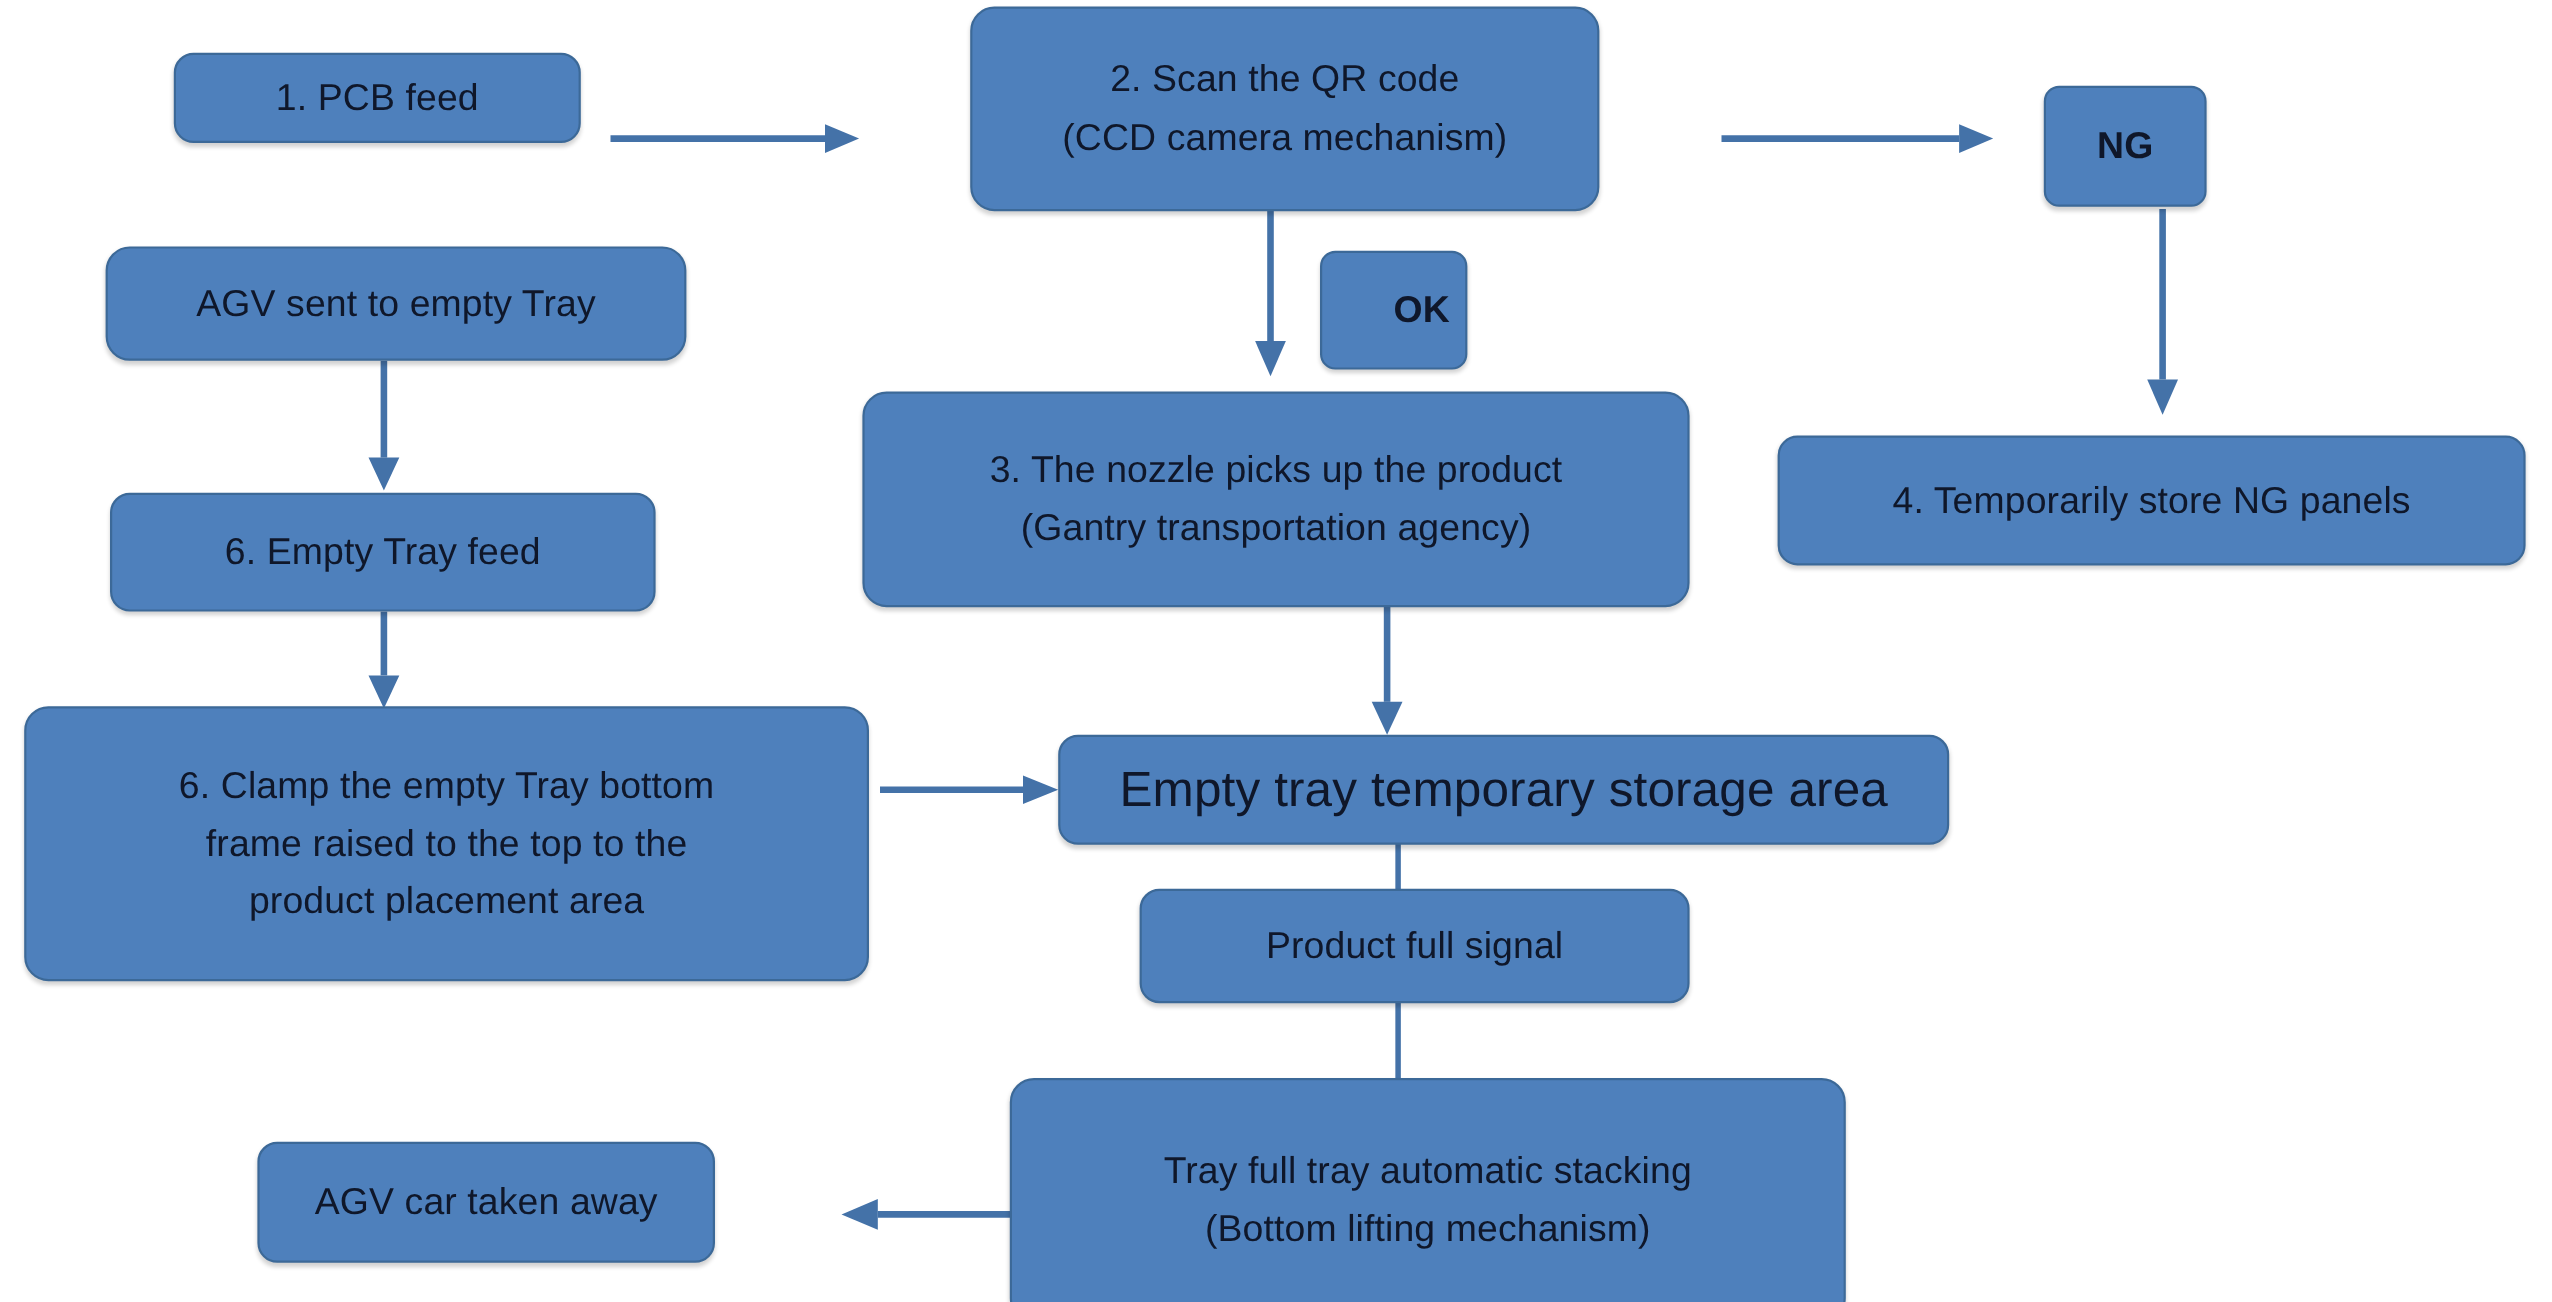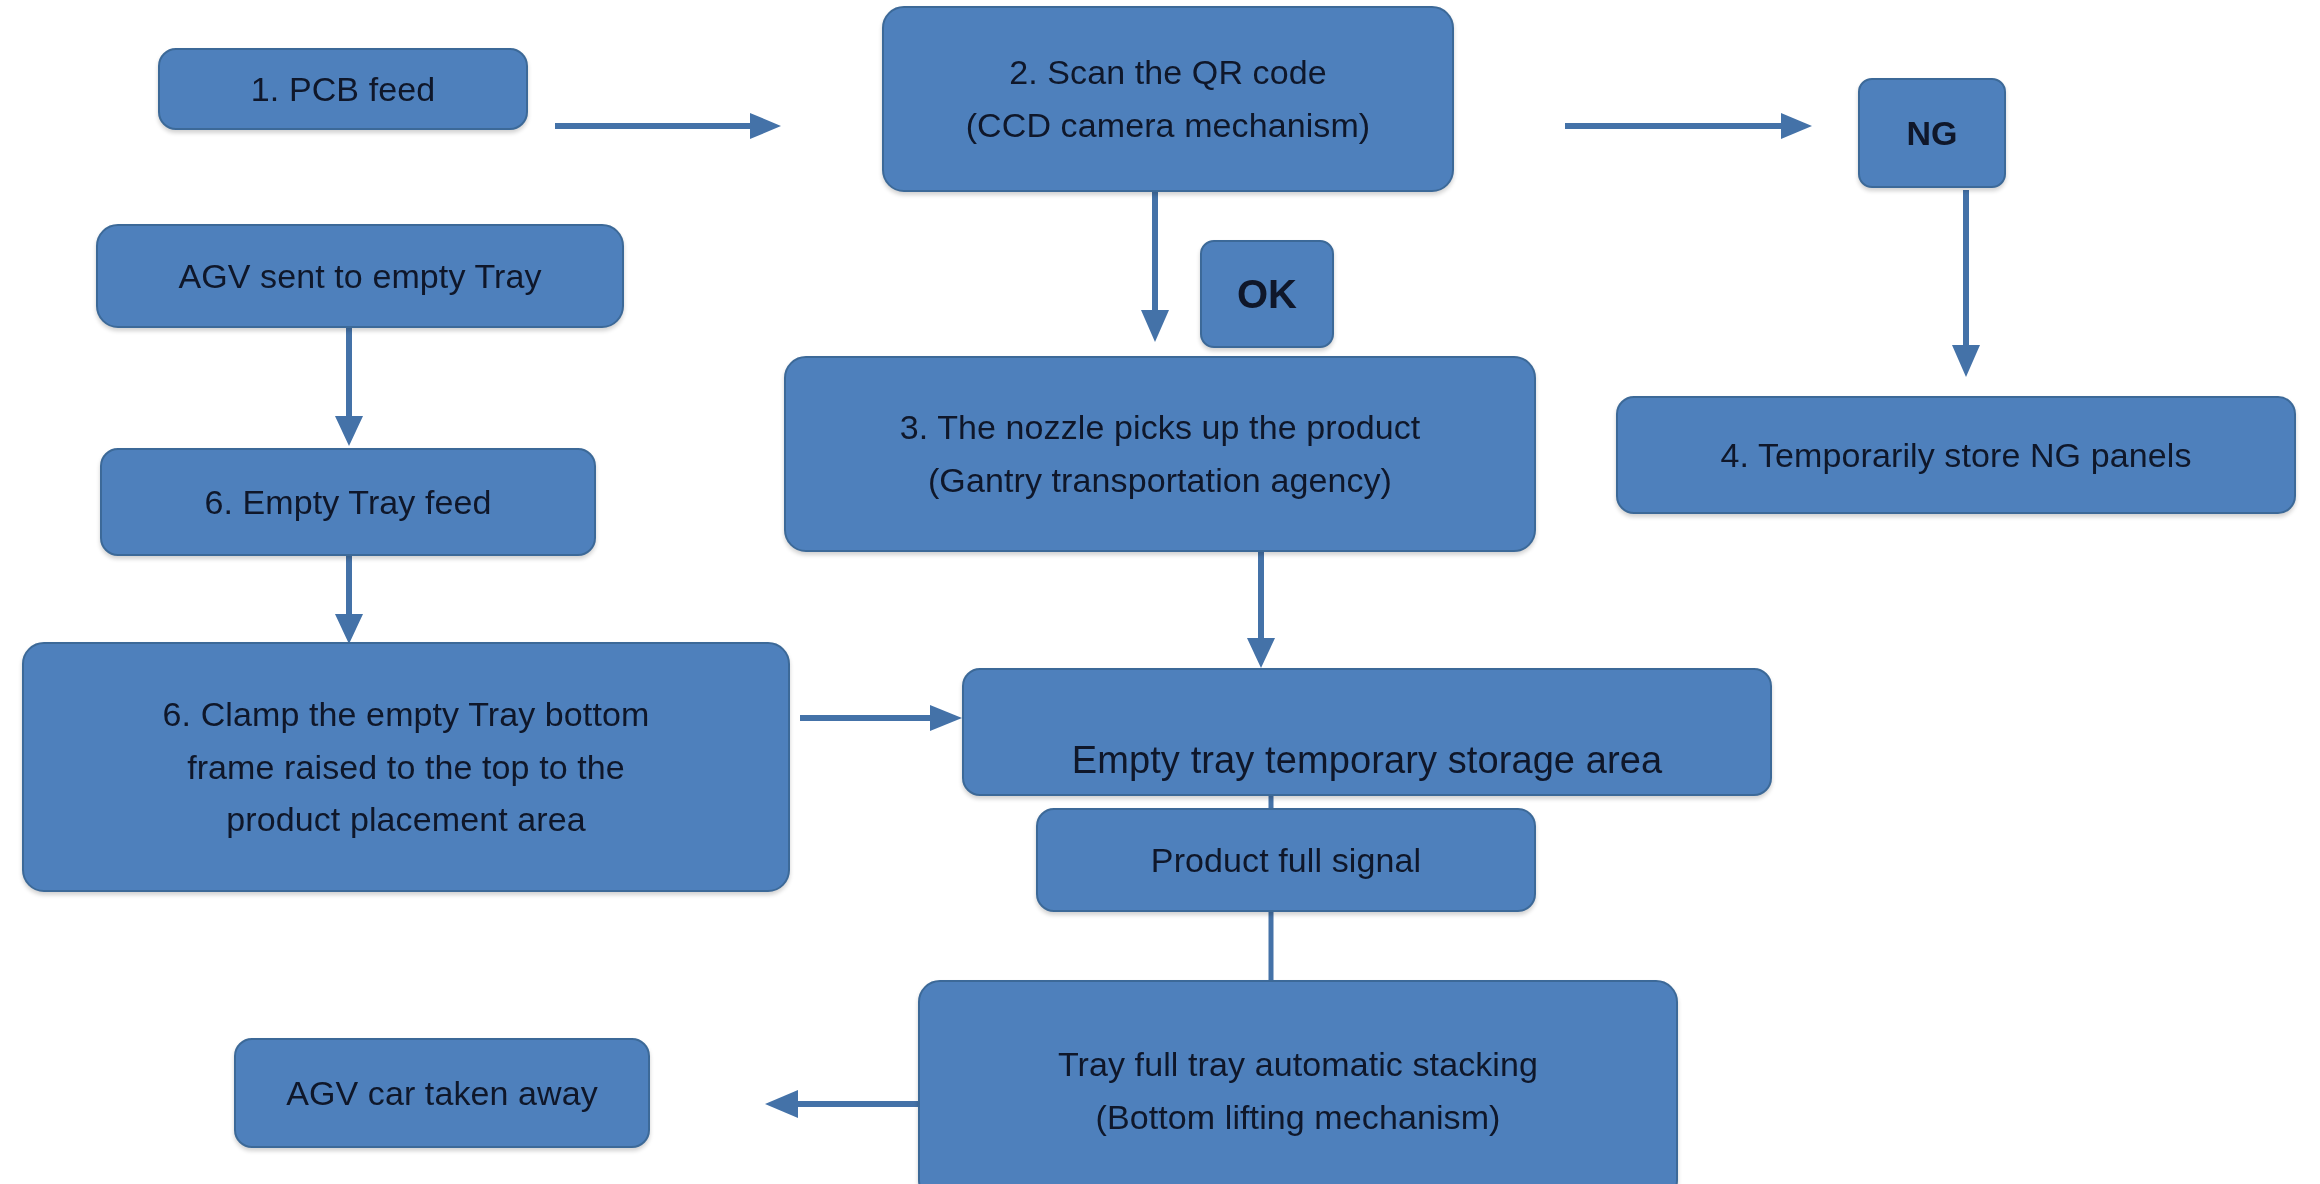--- a/index.html
+++ b/index.html
@@ -123,21 +123,21 @@
 
   <div class="node big" style="left:882px; top:6px; width:572px; height:186px; font-size:34px;">
     <span class="lbl">2. Scan the QR code
 (CCD camera mechanism)</span>
   </div>
 
   <div class="node sm" style="left:1858px; top:78px; width:148px; height:110px; font-size:34px;">
     <span class="lbl">NG</span>
   </div>
 
-  <div class="node sm" style="left:1200px; top:240px; width:134px; height:108px; font-size:40px;">
+  <div class="node sm" style="left:1200px; top:228px; width:134px; height:108px; font-size:34px;justify-content:flex-end;">
     <span class="lbl">OK</span>
   </div>
 
   <div class="node" style="left:96px; top:224px; width:528px; height:104px; font-size:34px;border-radius:22px;">
     <span class="lbl">AGV sent to empty Tray</span>
   </div>
 
   <div class="node big" style="left:784px; top:356px; width:752px; height:196px; font-size:34px;">
     <span class="lbl">3. The nozzle picks up the product
 (Gantry transportation agency)</span>
@@ -150,21 +150,21 @@
   <div class="node" style="left:100px; top:448px; width:496px; height:108px; font-size:34px;">
     <span class="lbl">6. Empty Tray feed</span>
   </div>
 
   <div class="node big" style="left:22px; top:642px; width:768px; height:250px; font-size:34px;">
     <span class="lbl">6. Clamp the empty Tray bottom
 frame raised to the top to the
 product placement area</span>
   </div>
 
-  <div class="node" style="left:962px; top:668px; width:810px; height:128px; font-size:38px;align-items:flex-end;">
+  <div class="node" style="left:962px; top:668px; width:810px; height:100px; font-size:45px;">
     <span class="lbl">Empty tray temporary storage area</span>
   </div>
 
   <div class="node" style="left:1036px; top:808px; width:500px; height:104px; font-size:34px;">
     <span class="lbl">Product full signal</span>
   </div>
 
   <div class="node big" style="left:918px; top:980px; width:760px; height:222px; font-size:34px;">
     <span class="lbl">Tray full tray automatic stacking
 (Bottom lifting mechanism)</span>

